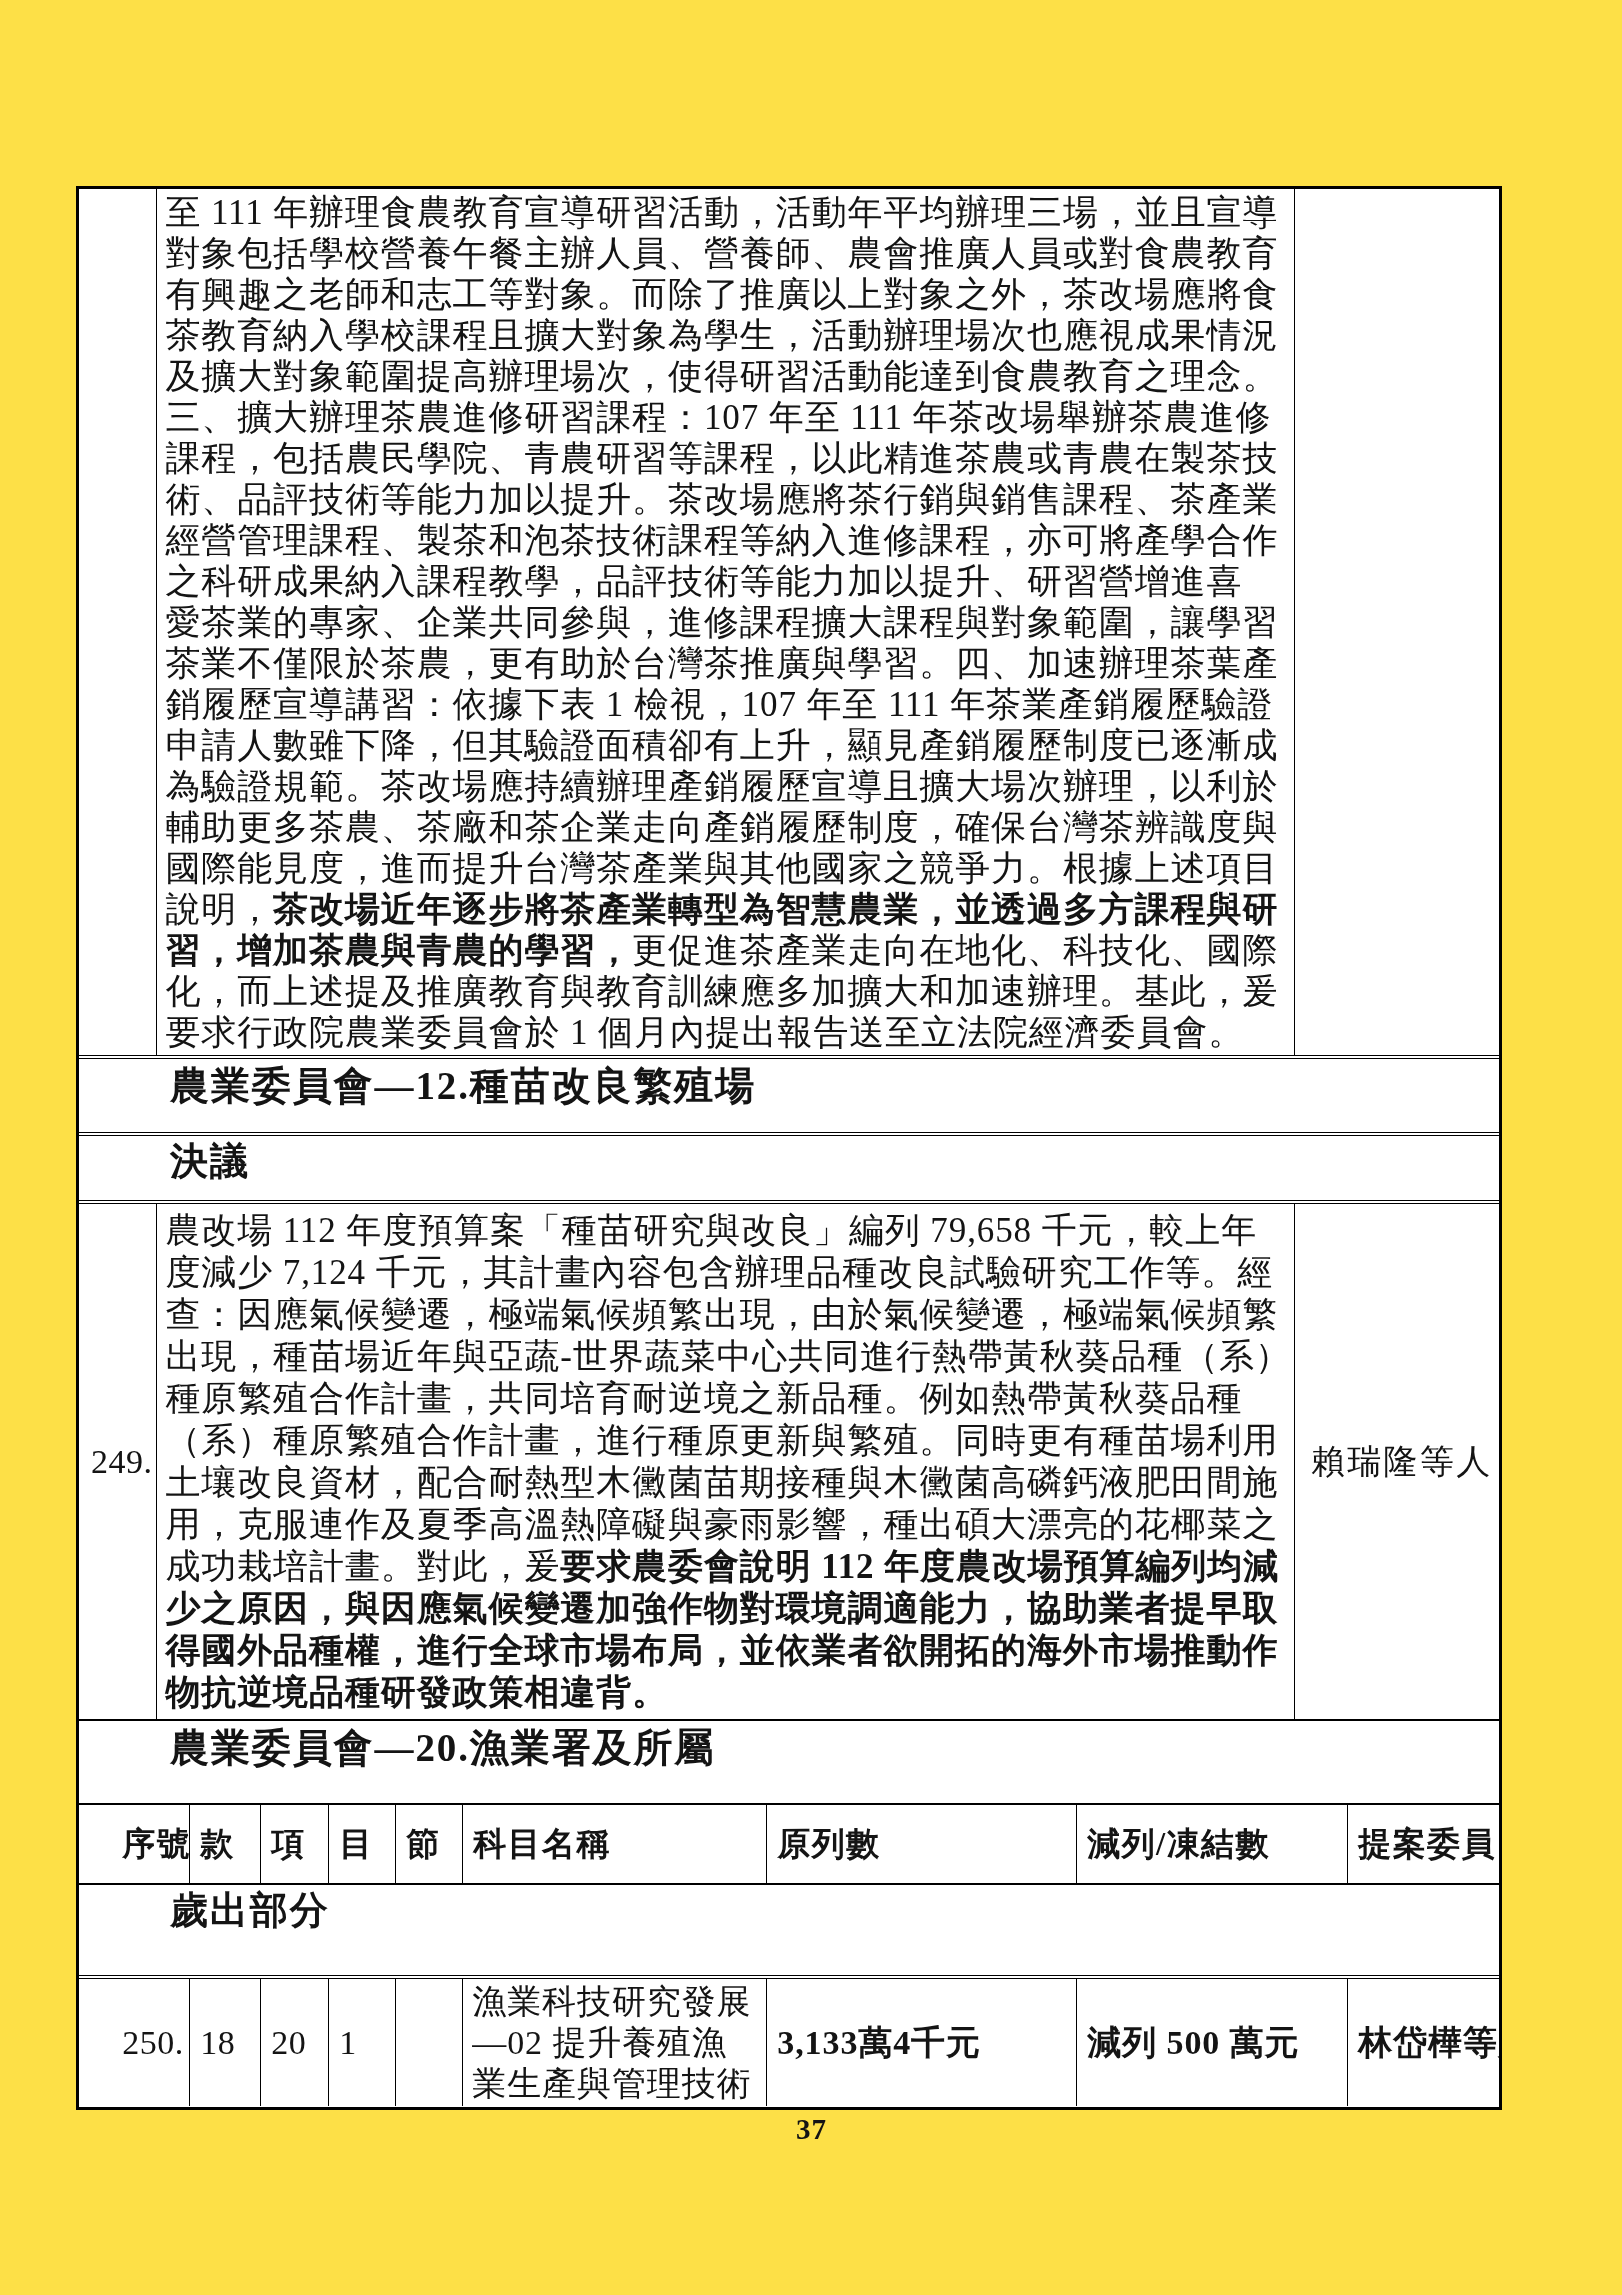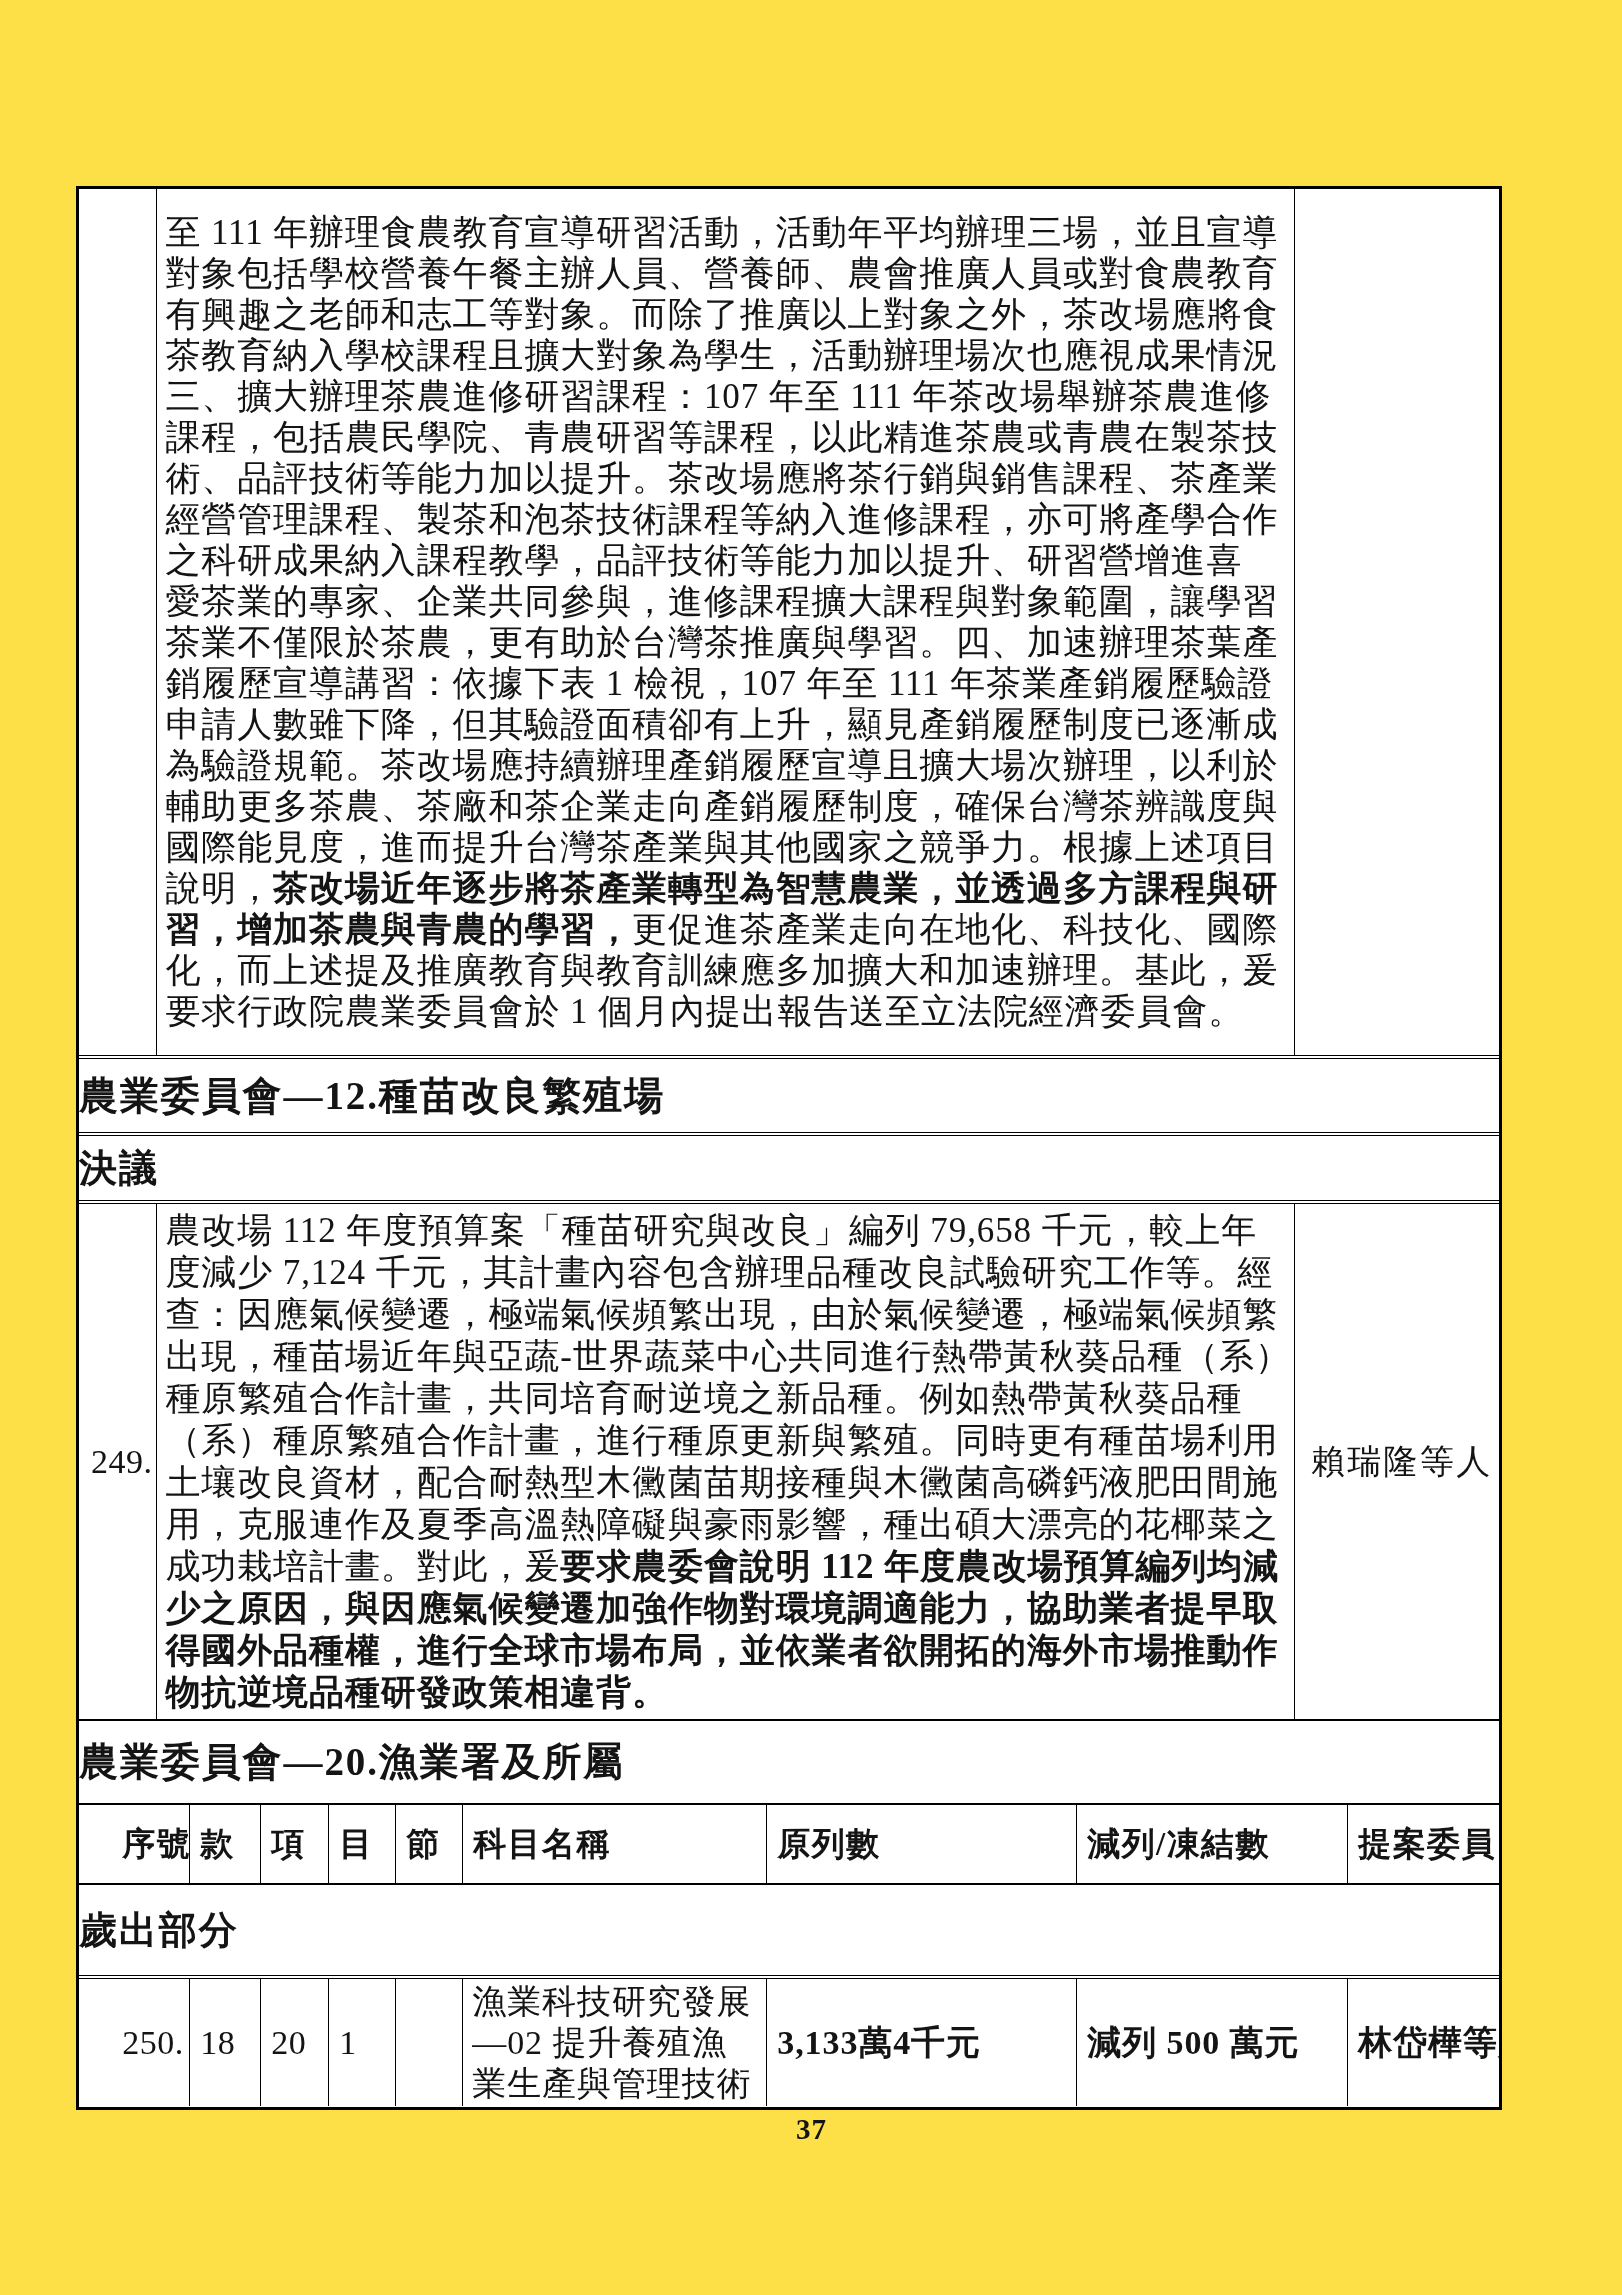--- a/index.html
+++ b/index.html
@@ -35,21 +35,21 @@
   .prop-col { width:201px; display:flex; align-items:center; padding-left:16px; }
 
   .tl { white-space:nowrap; font-size:35px; letter-spacing:0.9px; color:#141414; }
   .lh-cont .tl { line-height:41px; }
   .lh-249  .tl { line-height:42px; }
   .tl b { font-weight:bold; }
 
   .seq-num { font-size:34px; letter-spacing:0.5px; }
   .prop-name { font-size:34px; letter-spacing:2.3px; white-space:nowrap; }
 
-  .sect-row { display:flex; align-items:center; }
+  .sect-row { display:flex; align-items:flex-start; padding-left:91px; }
   .sect-label { font-size:39px; font-weight:bold; letter-spacing:1.9px; white-space:nowrap; }
   .jueyi-label, .suichu-label { font-size:38px; font-weight:bold; letter-spacing:1.9px; }
 
   
   .c1{width:78px;margin-left:33px;} .c2{width:71px;} .c3{width:68px;} .c4{width:67px;}
   .c5{width:67px;} .c6{width:304px;} .c7{width:310px;} .c8{width:271px;}
   .c9{width:168px; flex:1;}
   .hcell { display:flex; align-items:center; padding-left:10.3px; overflow:hidden; }
   .hcell span { font-size:33px; font-weight:bold; letter-spacing:1.4px; white-space:nowrap; }
   .dcell { display:flex; align-items:center; padding-left:10.3px; overflow:hidden; }
@@ -70,20 +70,21 @@
   <div class="doc-table">
 
     <div class="row r-cont">
       <div class="cell seq-col vdiv"></div>
       <div class="cell body-col vdiv lh-cont">
         <div>
             <div class="tl"><span>至 111 年辦理食農教育宣導研習活動，活動年平均辦理三場，並且宣導</span></div>
             <div class="tl"><span>對象包括學校營養午餐主辦人員、營養師、農會推廣人員或對食農教育</span></div>
             <div class="tl"><span>有興趣之老師和志工等對象。而除了推廣以上對象之外，茶改場應將食</span></div>
             <div class="tl"><span>茶教育納入學校課程且擴大對象為學生，活動辦理場次也應視成果情況</span></div>
+            <div class="tl"><span>及擴大對象範圍提高辦理場次，使得研習活動能達到食農教育之理念。</span></div>
             <div class="tl"><span>三、擴大辦理茶農進修研習課程：107 年至 111 年茶改場舉辦茶農進修</span></div>
             <div class="tl"><span>課程，包括農民學院、青農研習等課程，以此精進茶農或青農在製茶技</span></div>
             <div class="tl"><span>術、品評技術等能力加以提升。茶改場應將茶行銷與銷售課程、茶產業</span></div>
             <div class="tl"><span>經營管理課程、製茶和泡茶技術課程等納入進修課程，亦可將產學合作</span></div>
             <div class="tl"><span>之科研成果納入課程教學，品評技術等能力加以提升、研習營增進喜</span></div>
             <div class="tl"><span>愛茶業的專家、企業共同參與，進修課程擴大課程與對象範圍，讓學習</span></div>
             <div class="tl"><span>茶業不僅限於茶農，更有助於台灣茶推廣與學習。四、加速辦理茶葉產</span></div>
             <div class="tl"><span>銷履歷宣導講習：依據下表 1 檢視，107 年至 111 年茶業產銷履歷驗證</span></div>
             <div class="tl"><span>申請人數雖下降，但其驗證面積卻有上升，顯見產銷履歷制度已逐漸成</span></div>
             <div class="tl"><span>為驗證規範。茶改場應持續辦理產銷履歷宣導且擴大場次辦理，以利於</span></div>

